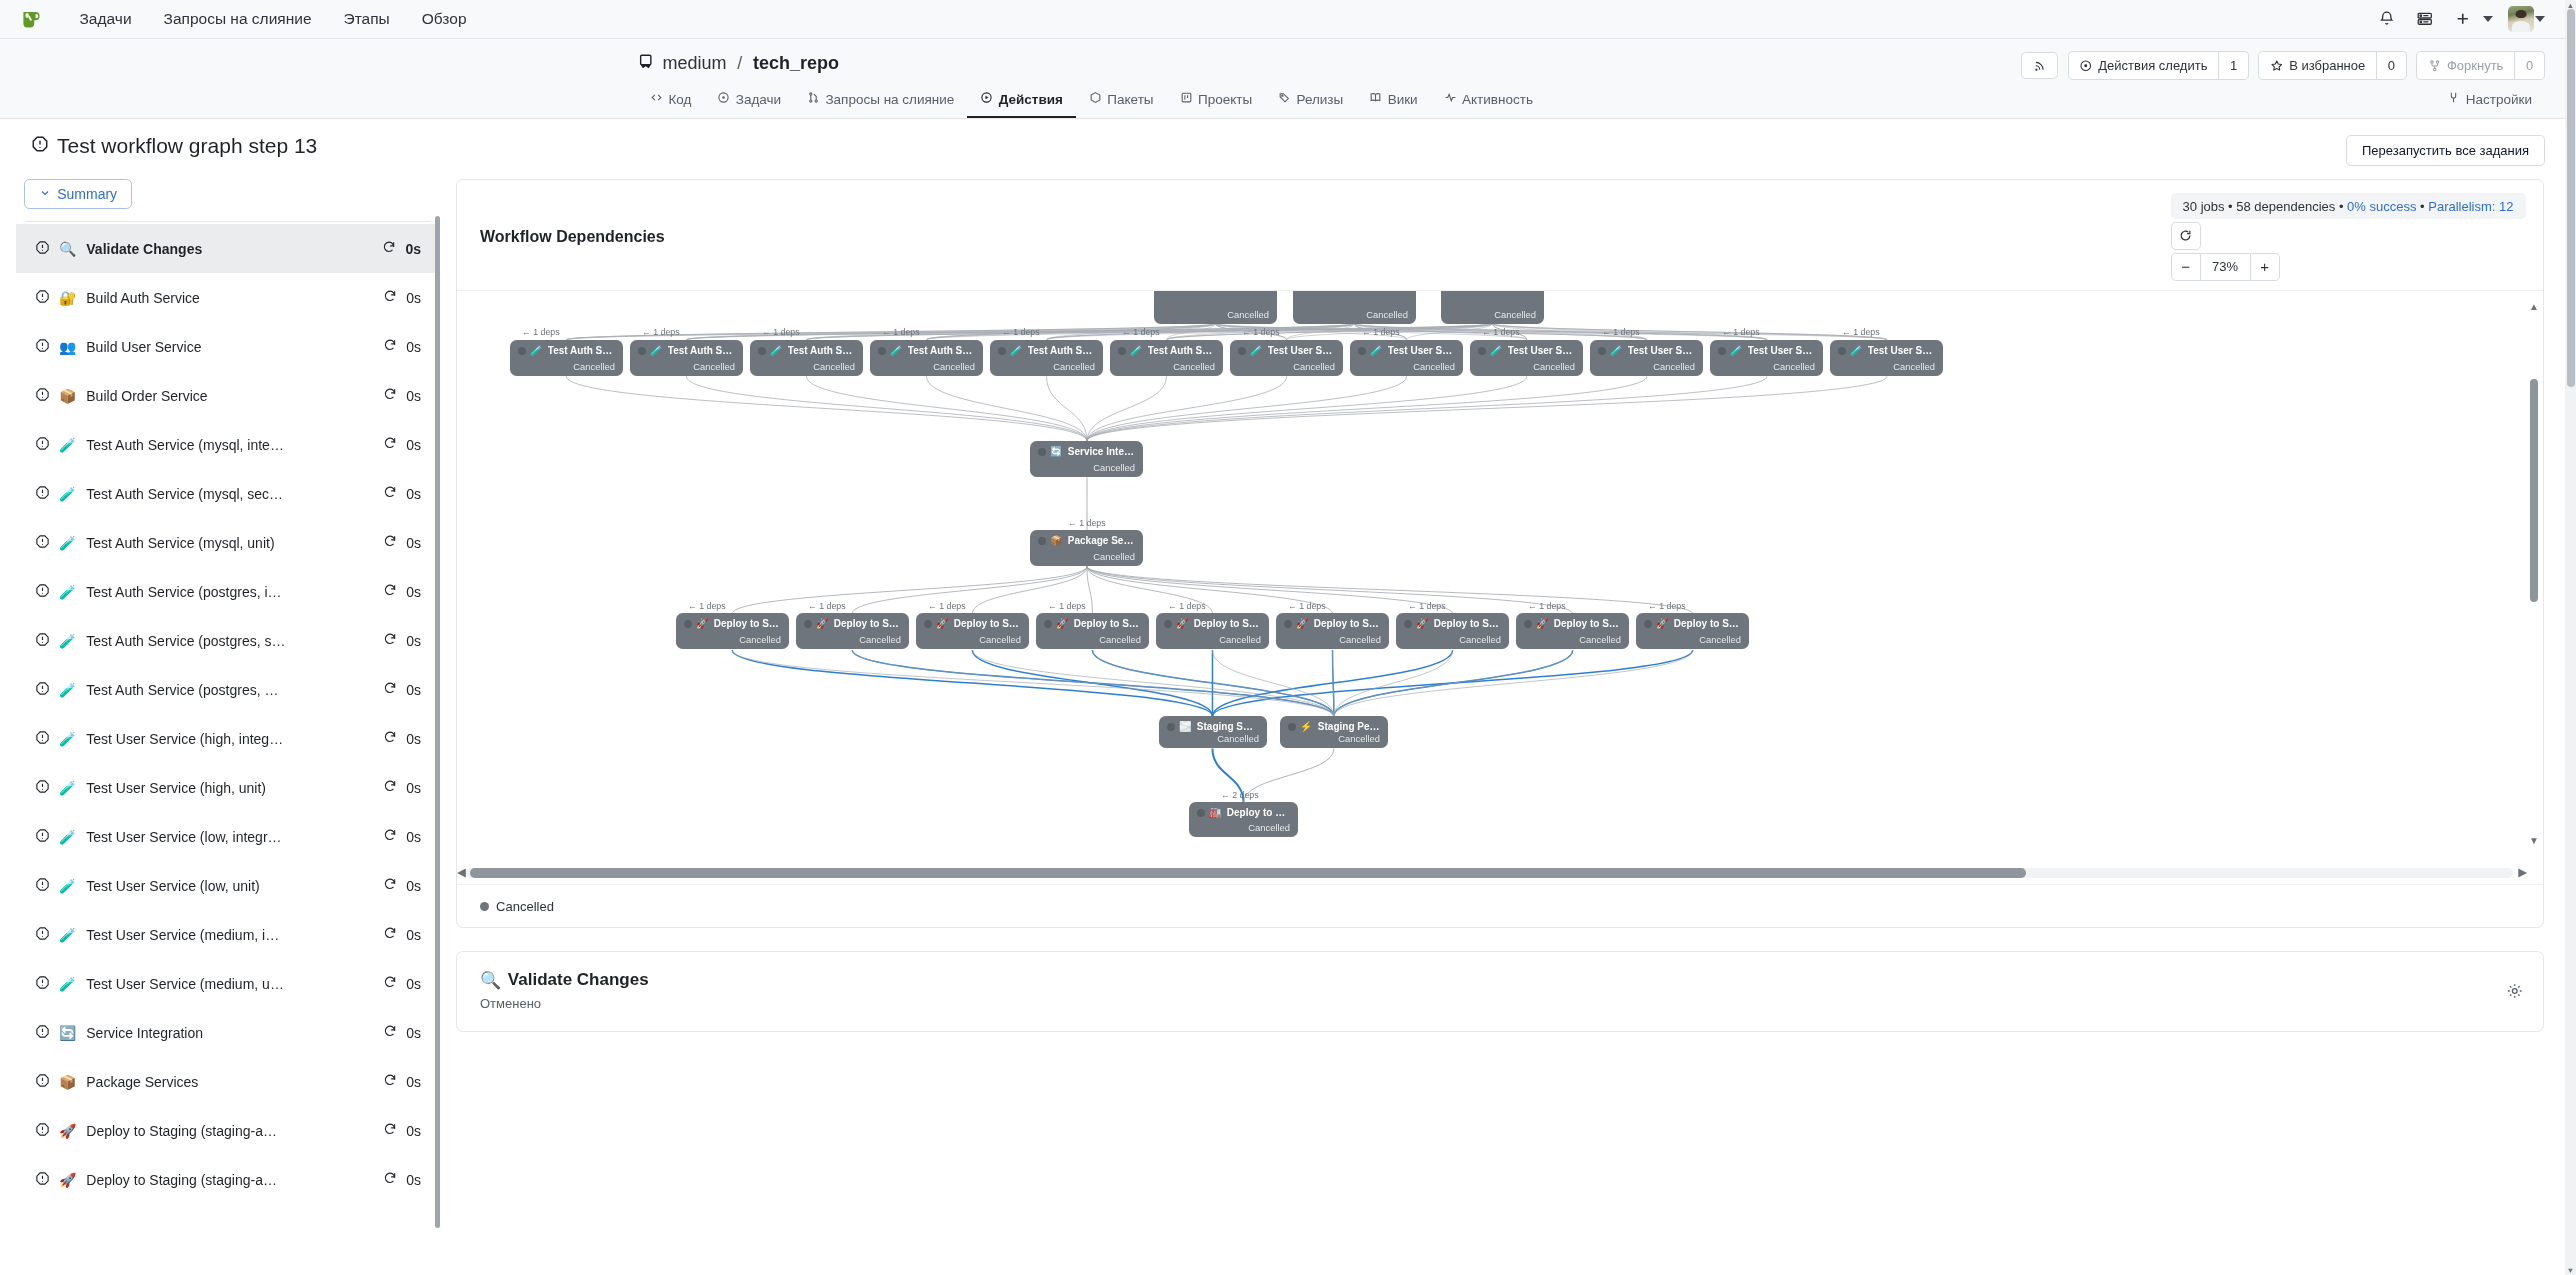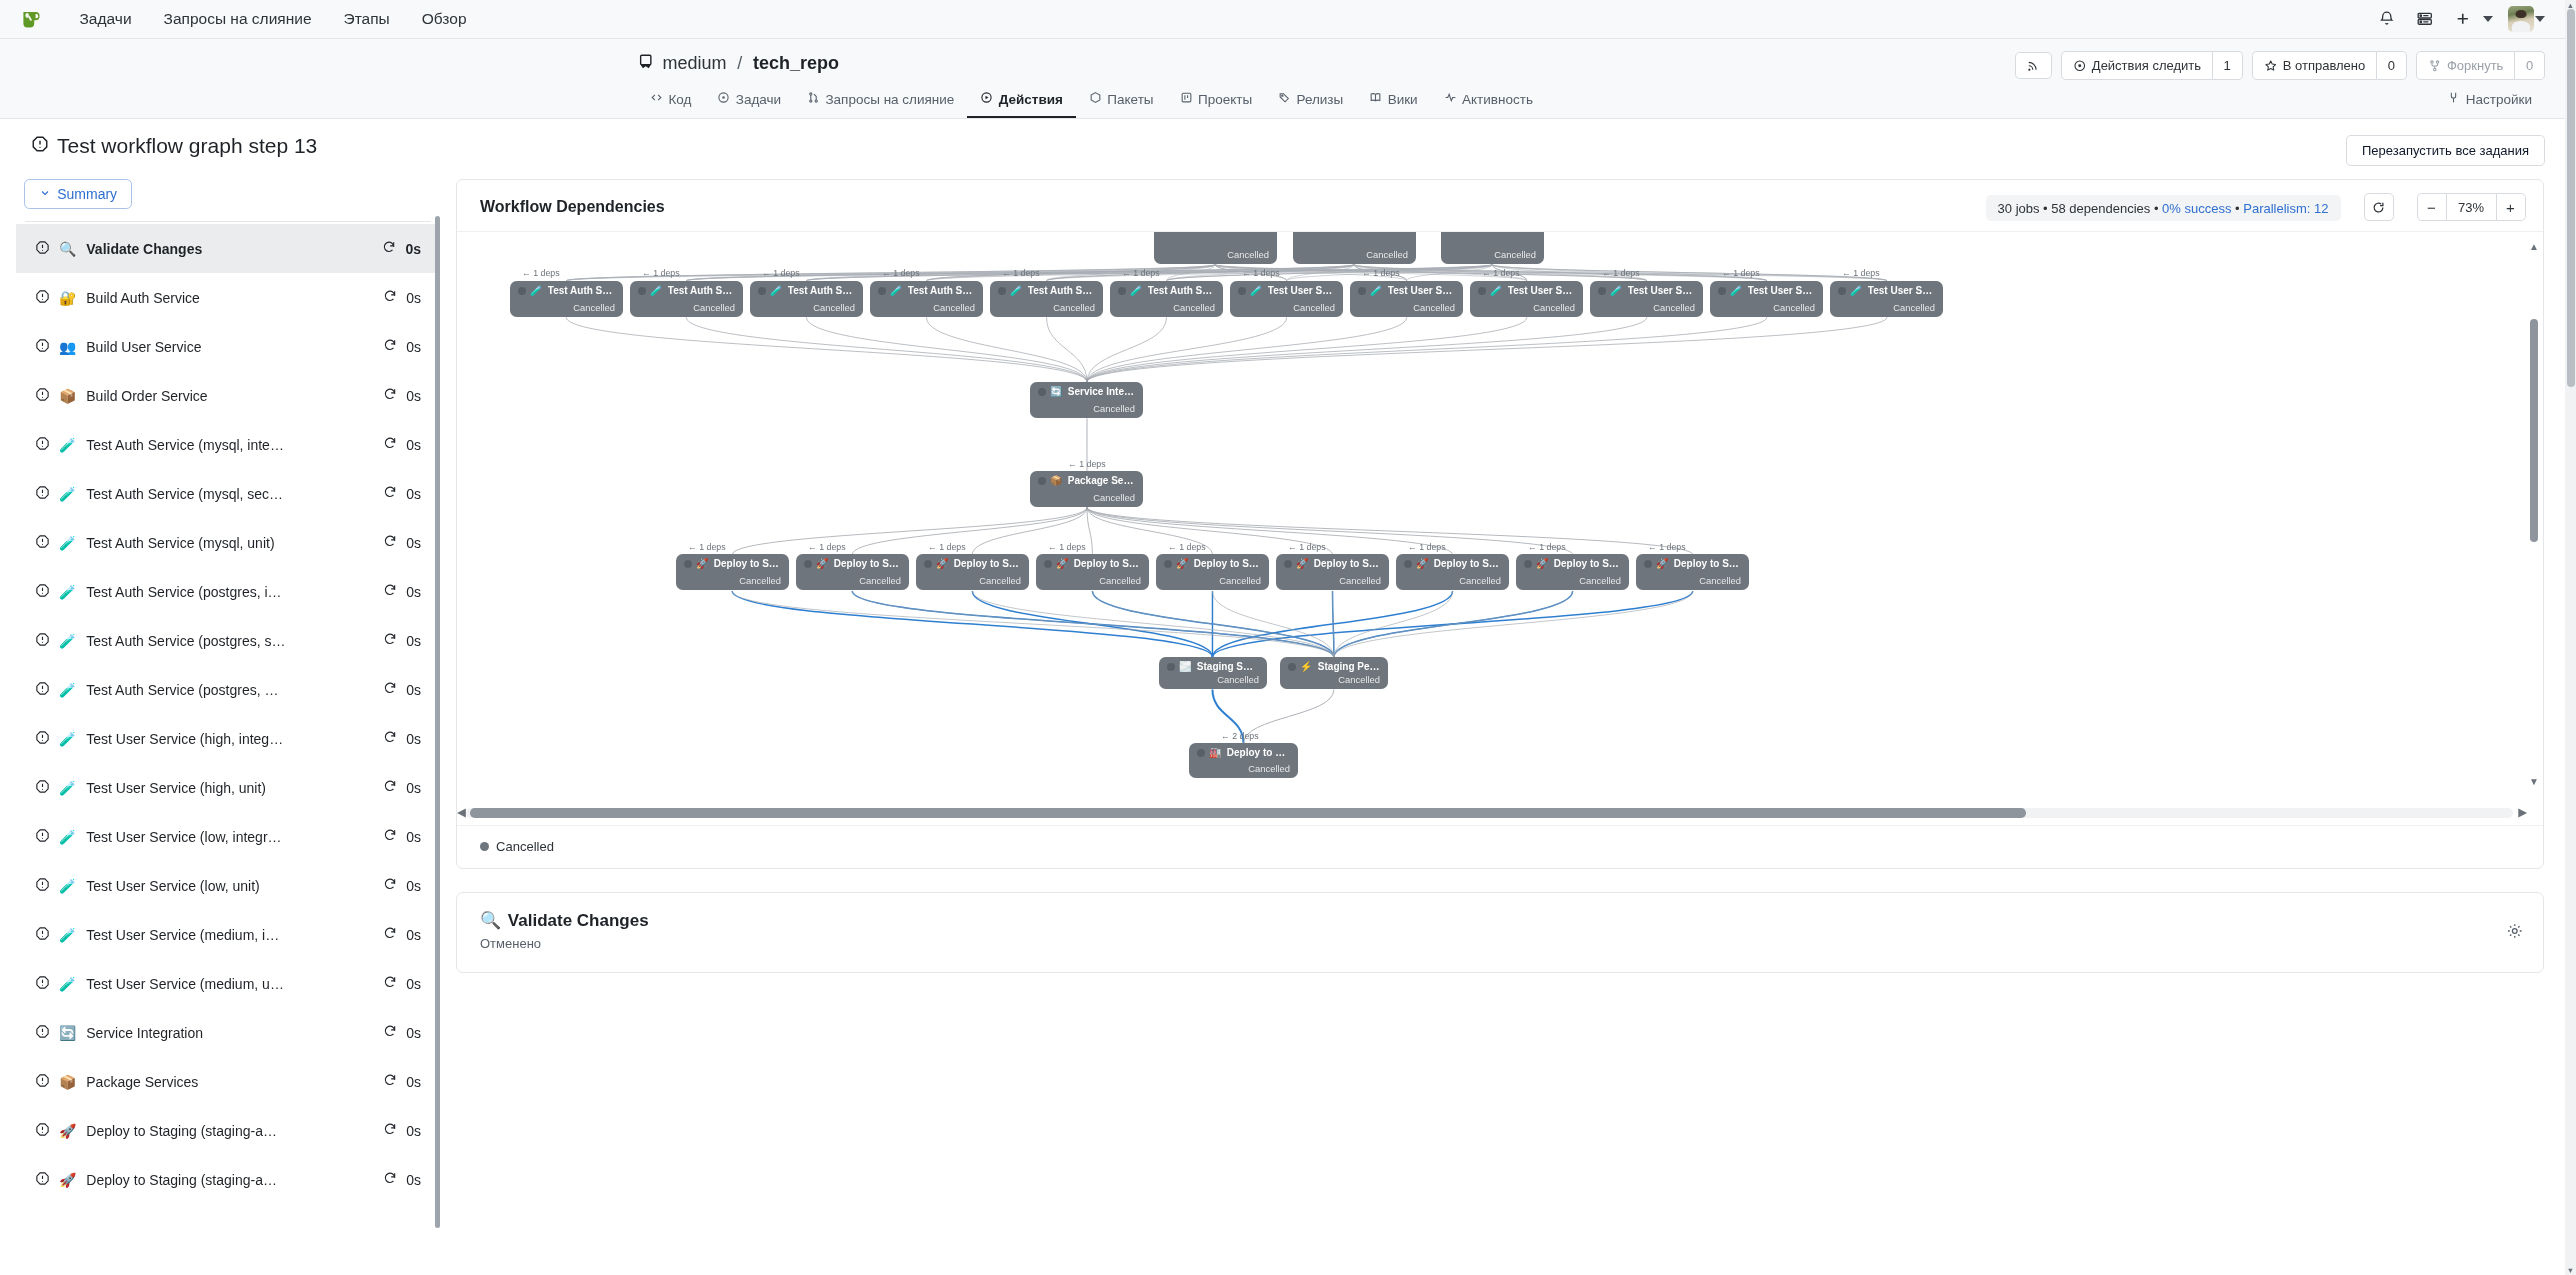--- a/index.html
+++ b/index.html
@@ -172,21 +172,21 @@
   .main { flex: 1 1 auto; margin: 9.4px 32px 0 16px; }
 
   .graph-card {
     border: 0.7px solid #e4e6ea; border-radius: 6.7px; background: #fff;
     overflow: hidden;
   }
   .graph-head {
     display: flex; align-items: center; padding: 13.5px 17.5px 9.4px 23px;
   }
   .graph-title { font-size: 16px; font-weight: 700; color: #1f2328; }
-  .graph-head-right { margin-left: auto; display: flex; align-items: flex-end; gap: 23px; }
+  .graph-head-right { margin-left: auto; display: flex; align-items: flex-start; gap: 3px; flex-direction: column; }
   .graph-stats {
     background: #f3f4f6; border-radius: 4.7px; padding: 5.4px 12px;
     font-size: 13px; color: #2e3338; white-space: nowrap;
   }
   .graph-stats .accent { color: #2f6fd0; }
   .icon-btn {
     border: 0.7px solid #d7dbe0; background: #fff; border-radius: 4.7px;
     width: 30px; height: 28px; display: flex; align-items: center; justify-content: center;
     cursor: pointer; font-size: 15px; color: #2e3338;
   }
@@ -353,21 +353,21 @@
           </svg>
           <span>Действия следить</span>
         </div>
         <div class="btn-seg last">1</div>
       </div>
       <div class="btn-group">
         <div class="btn-seg first">
           <svg width="13.5" height="13.5" viewBox="0 0 24 24" fill="none" stroke="#2e3338" stroke-width="1.9" stroke-linejoin="round">
             <path d="M12 3.6l2.6 5.4 5.9.8-4.3 4.1 1.1 5.9L12 17l-5.3 2.8 1.1-5.9L3.5 9.8l5.9-.8L12 3.6z"></path>
           </svg>
-          <span>В отправлено</span>
+          <span>В избранное</span>
         </div>
         <div class="btn-seg last">0</div>
       </div>
       <div class="btn-group">
         <div class="btn-seg first muted">
           <svg width="13.5" height="13.5" viewBox="0 0 24 24" fill="none" stroke="#9aa1a9" stroke-width="1.9">
             <circle cx="7" cy="5.5" r="2.2"></circle>
               <circle cx="17" cy="5.5" r="2.2"></circle>
               <circle cx="12" cy="18.5" r="2.2"></circle>
             <path d="M7 7.7v2.3c0 2 2 2.6 5 2.6s5-.6 5-2.6V7.7M12 12.6v3.7"></path>

